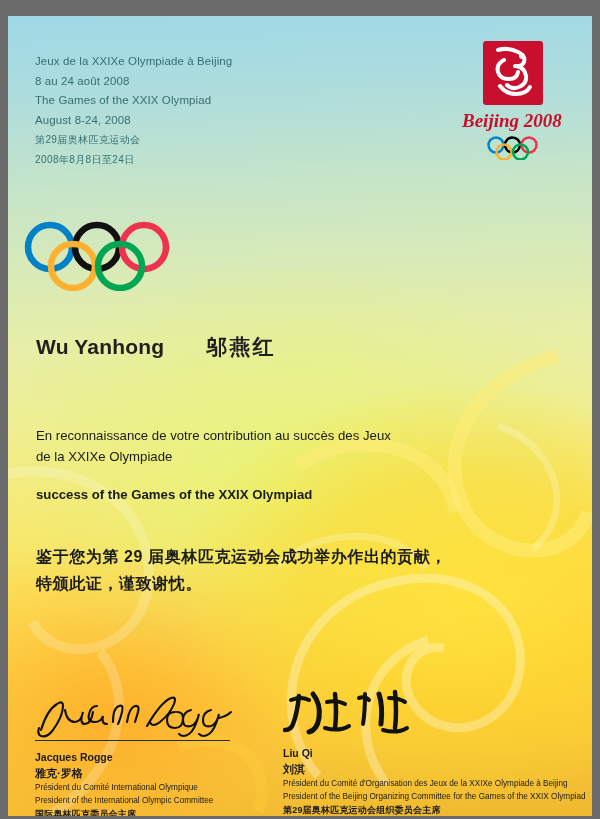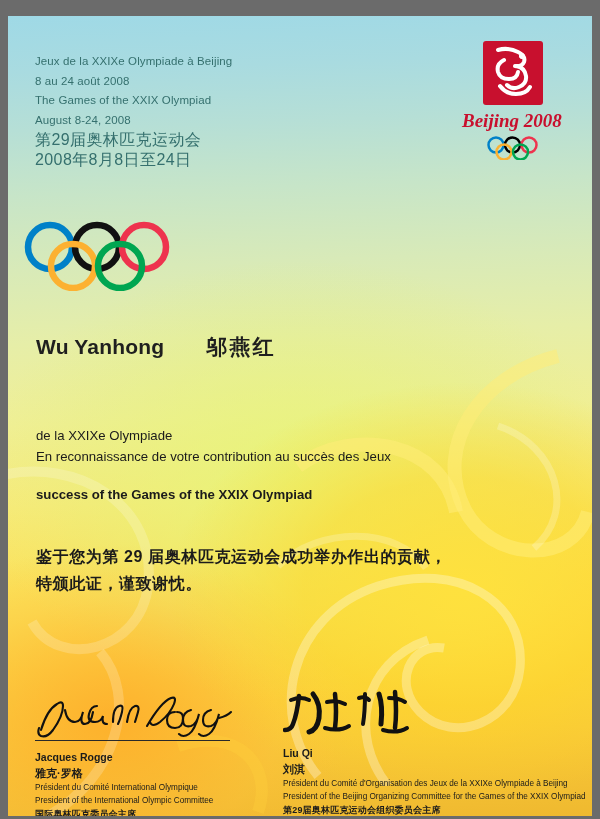--- a/index.html
+++ b/index.html
@@ -38,21 +38,21 @@
 
   
   .header{
     position:absolute;left:27px;top:36px;width:330px;
     color:#35706e;
     font-size:11.5px;
     line-height:19.5px;
     letter-spacing:.1px;
   }
   .header div{white-space:nowrap;}
-  .header .cn{font-size:16px;letter-spacing:.4px;}
+  .header .cn{font-size:10px;letter-spacing:.4px;}
 
   
   .emblem{position:absolute;right:22px;top:24px;width:110px;height:135px;}
   .emblem .seal{position:absolute;left:22px;top:0;width:62px;height:66px;}
   .emblem .wordmark{position:absolute;left:0;top:68px;width:110px;height:26px;}
   .emblem .rings-small{position:absolute;left:24px;top:96px;width:62px;height:24px;}
 
   
   .rings-big{position:absolute;left:14px;top:205px;width:150px;height:70px;}
 
@@ -170,22 +170,22 @@
         <circle cx="98" cy="45" r="22" stroke="#00a651"></circle>
       </g>
     </svg>
   </div>
 
   <div class="recipient">
     <span class="name-latin">Wu Yanhong</span><span class="name-cn">邬燕红</span>
   </div>
 
   <div class="body-block body-fr">
+    <div>En reconnaissance de votre contribution au succès des Jeux</div>
     <div>de la XXIXe  Olympiade</div>
-    <div>En reconnaissance de votre contribution au succès des Jeux</div>
   </div>
 
   <div class="body-block body-en">
     <div>success of the Games of the XXIX Olympiad</div>
   </div>
 
   <div class="body-block body-cn">
     <div>鉴于您为第 29 届奥林匹克运动会成功举办作出的贡献，</div>
     <div>特颁此证，谨致谢忱。</div>
   </div>

